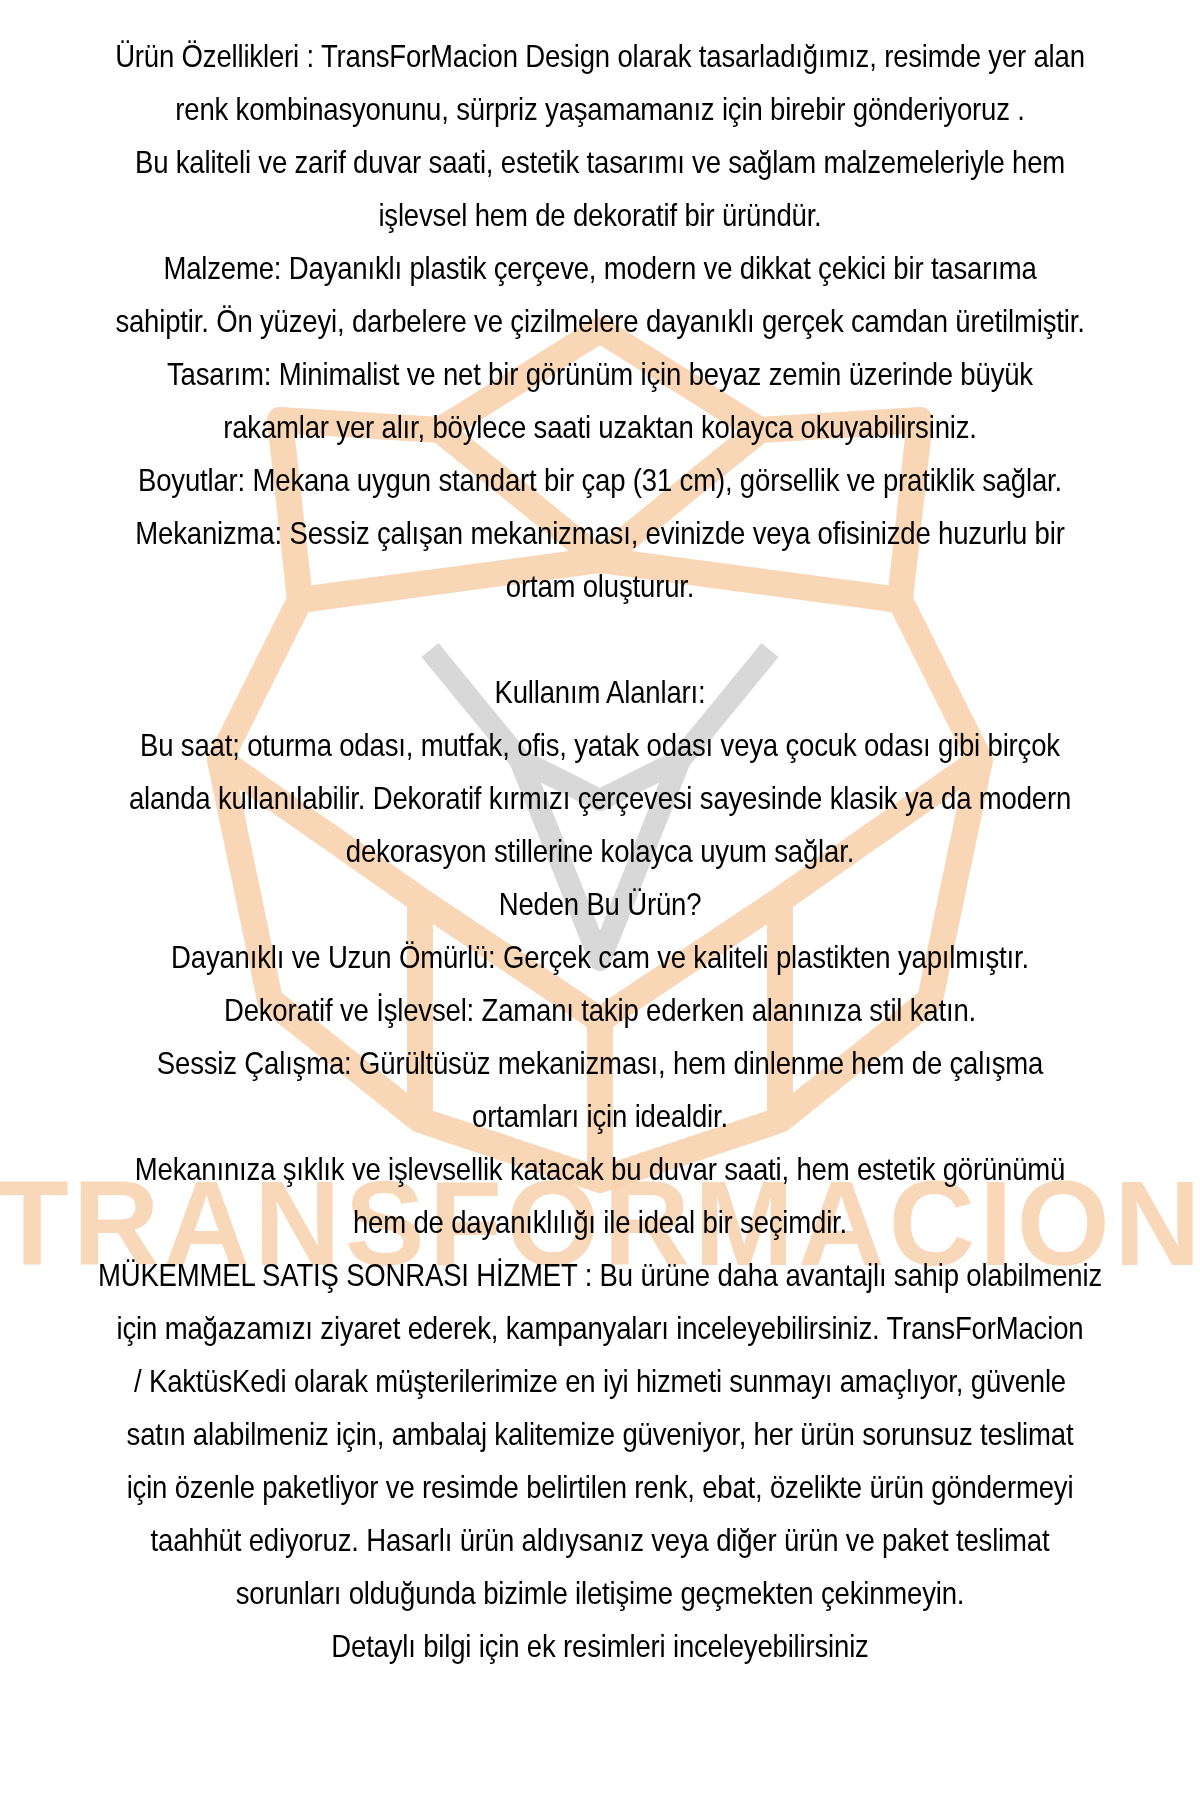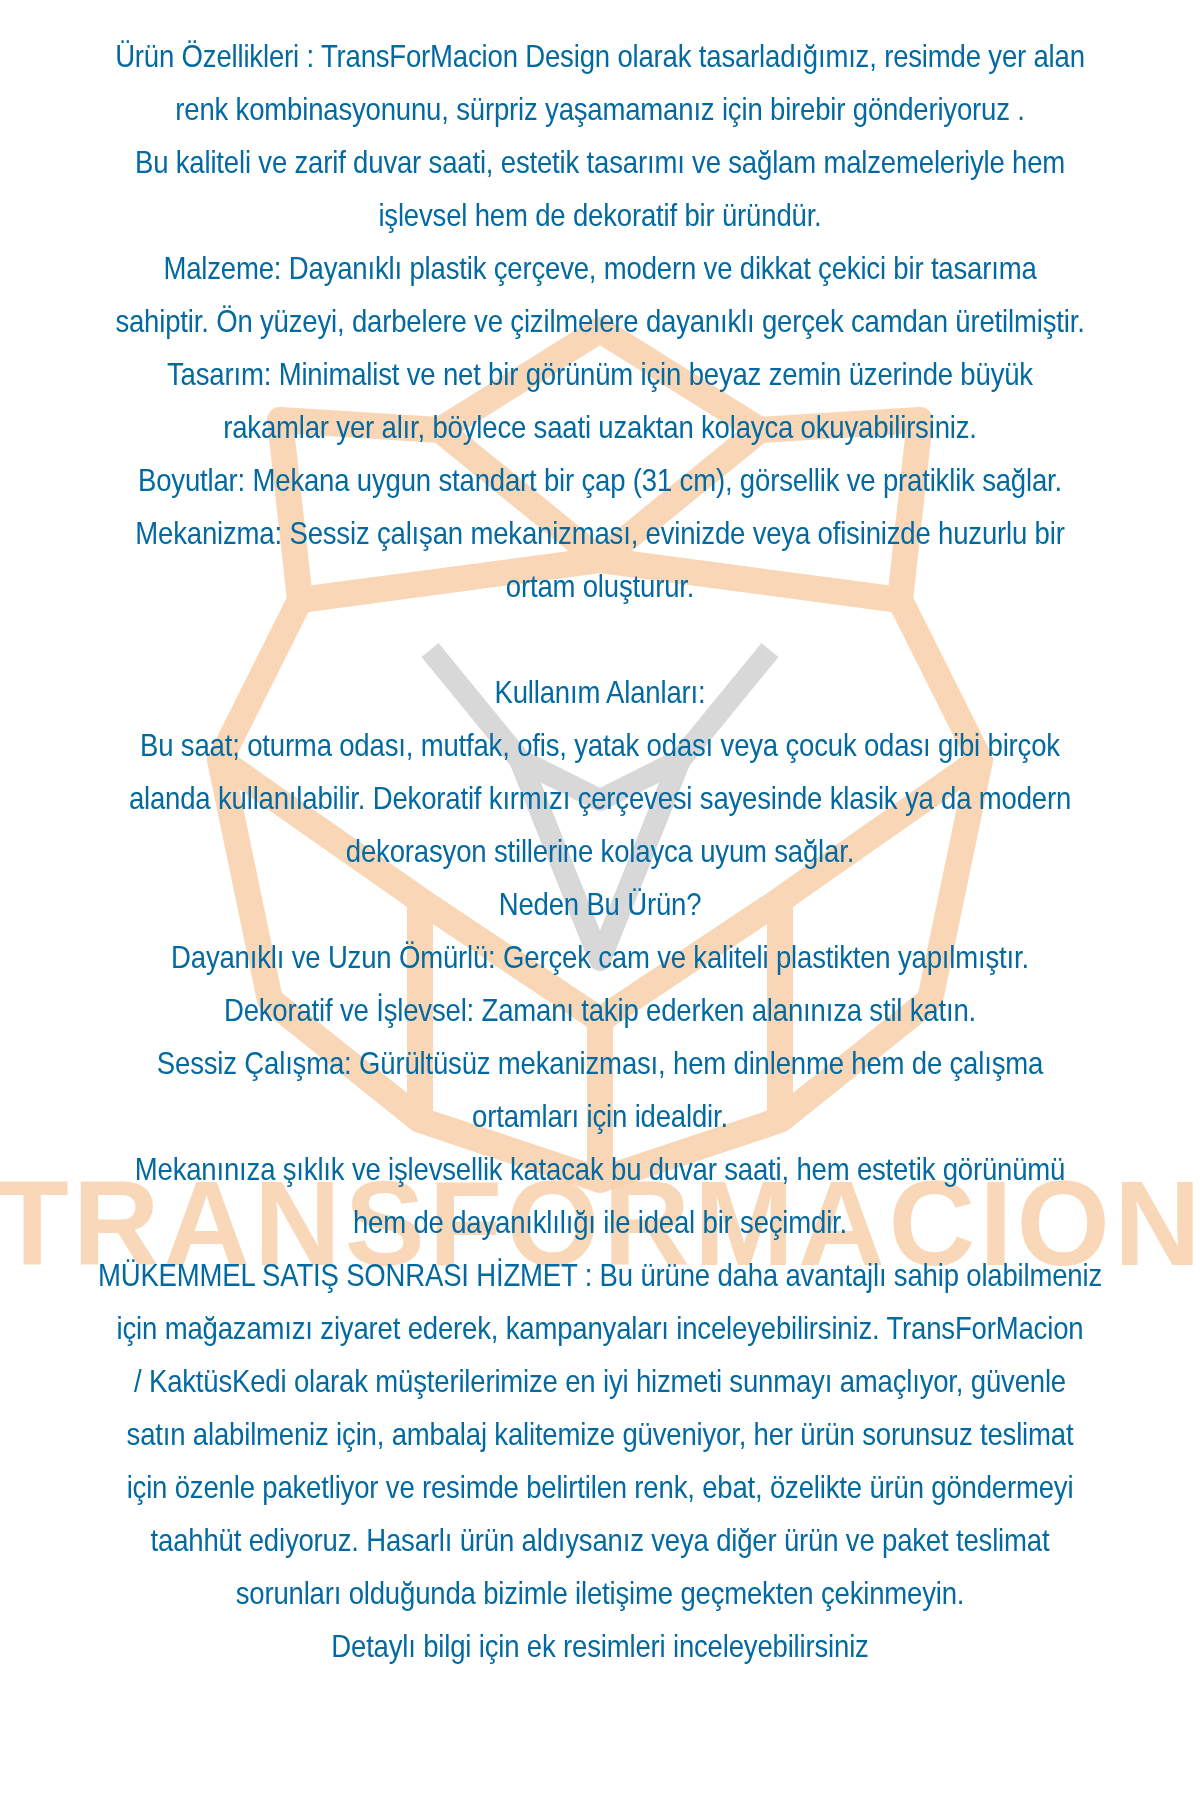--- a/index.html
+++ b/index.html
@@ -1,18 +1,18 @@
 <!DOCTYPE html>
 <html><head>
 <meta charset="utf-8">
 <style>
   html,body{margin:0;padding:0;background:#fff;}
   body{width:1200px;height:1800px;position:relative;overflow:hidden;font-family:"Liberation Sans",sans-serif;}
   .wm{position:absolute;left:0;top:0;width:1200px;height:1800px;pointer-events:none;}
-  .doc{position:absolute;left:0;top:30px;width:1200px;text-align:center;color:#0369a1;}
+  .doc{position:absolute;left:0;top:30px;width:1200px;text-align:center;color:#000000;}
   .line{font-family:"Liberation Sans",sans-serif;font-size:32px;line-height:53px;height:53px;white-space:nowrap;transform:scaleX(0.86);transform-origin:center;letter-spacing:-0.2px;}
   .gap{height:53px;}
 </style>
 </head>
 <body>
 
 <svg class="wm" viewBox="0 0 1200 1800">
   <g fill="none" stroke="#f9d2ae" stroke-width="26" stroke-linejoin="round" opacity="0.9">
     <path d="M600 330 L760 430 L920 420 L900 600 L980 760 L930 1000 L780 1120 L600 1180 L420 1120 L270 1000 L220 760 L300 600 L280 420 L440 430 Z"></path>
     <path d="M440 430 L600 560 L760 430"></path>

